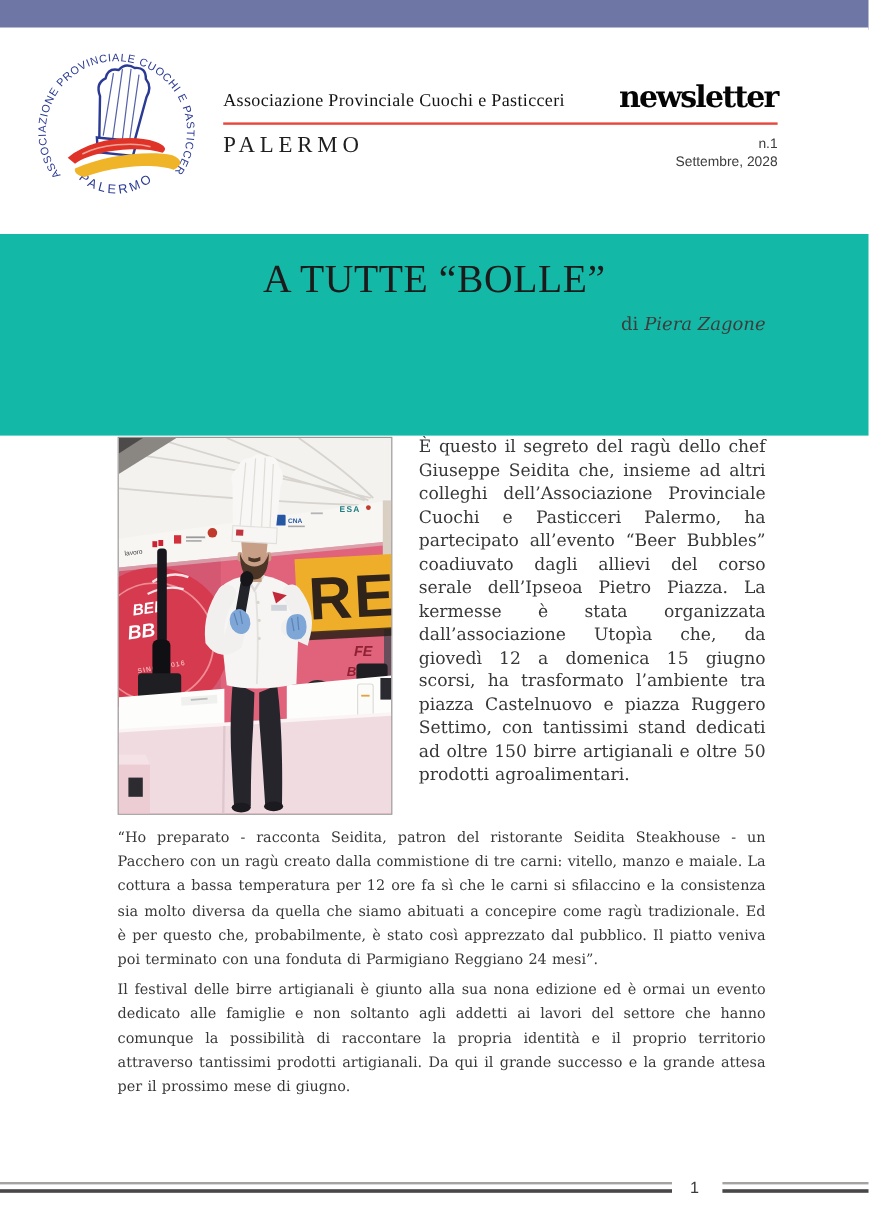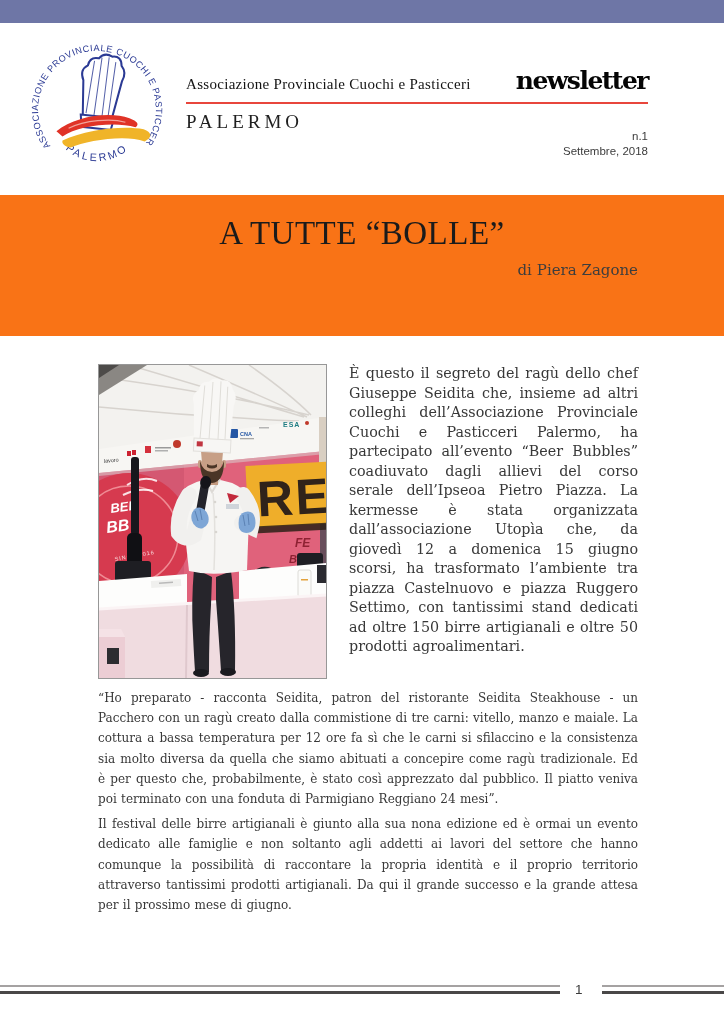--- a/index.html
+++ b/index.html
@@ -13,28 +13,28 @@
   .mast-right{position:absolute;left:186px;right:76px;top:40px;}
   .mast-row1{display:flex;justify-content:space-between;align-items:flex-end;}
   .org-line{font-family:"Liberation Serif",serif;font-size:15px;color:#141414;letter-spacing:.3px;
             margin-bottom:6px;white-space:nowrap;}
   .brand{font-family:"DejaVu Serif",serif;font-weight:800;font-size:25px;line-height:36px;color:#050505;
          letter-spacing:-1.5px;white-space:nowrap;}
   .red-rule{height:2px;background:#e8463c;margin-top:3px;}
   .mast-row2{display:flex;justify-content:space-between;align-items:flex-start;margin-top:7px;}
   .city{font-family:"Liberation Serif",serif;font-size:19px;letter-spacing:4px;color:#1f1f1f;}
   .issue-block{text-align:right;font-family:"Liberation Sans",sans-serif;font-size:11.5px;line-height:15px;
-               color:#3c3c3c;margin-top:18px;}
-  
-  .hero{position:absolute;top:195px;left:0;right:0;height:141px;background:#f97316;}
+               color:#3c3c3c;margin-top:2px;}
+  
+  .hero{position:absolute;top:195px;left:0;right:0;height:168px;background:#14b8a6;}
   .hero-title{margin-top:19px;text-align:center;font-family:"Liberation Serif",serif;font-weight:400;
               font-size:33px;line-height:38px;color:#1b1b1b;letter-spacing:.5px;}
   .byline{margin-top:9px;text-align:right;padding-right:86px;font-size:15px;color:#3d3d3d;}
   .byline .prefix{margin-right:5px;}
-  .byline .author{}
+  .byline .author{font-style:italic;}
   
   .article{position:absolute;top:364px;left:98px;width:540px;color:#383838;}
   .media-row{display:flex;gap:22px;}
   .photo{flex:0 0 227px;width:227px;height:313px;border:1px solid #979797;box-sizing:content-box;}
   .photo svg{display:block;}
   .col-text{width:291px;font-size:14.3px;line-height:19.5px;text-align:justify;word-spacing:.5px;}
   .col-text p{margin:0;}
   .para{font-size:12px;line-height:20.2px;text-align:justify;word-spacing:.5px;margin:9px 0 0 0;}
   .para + .para{margin-top:5px;}
   
@@ -80,21 +80,21 @@
     <div class="mast-right">
       <div class="mast-row1">
         <span class="org-line">Associazione Provinciale Cuochi e Pasticceri</span>
         <span class="brand">newsletter</span>
       </div>
       <div class="red-rule"></div>
       <div class="mast-row2">
         <span class="city">PALERMO</span>
         <div class="issue-block">
           <div>n.1</div>
-          <div>Settembre, 2018</div>
+          <div>Settembre, 2028</div>
         </div>
       </div>
     </div>
   </header>
 
   <section class="hero">
     <div class="hero-title">
       <div>A TUTTE “BOLLE”</div>
     </div>
     <div class="byline">

